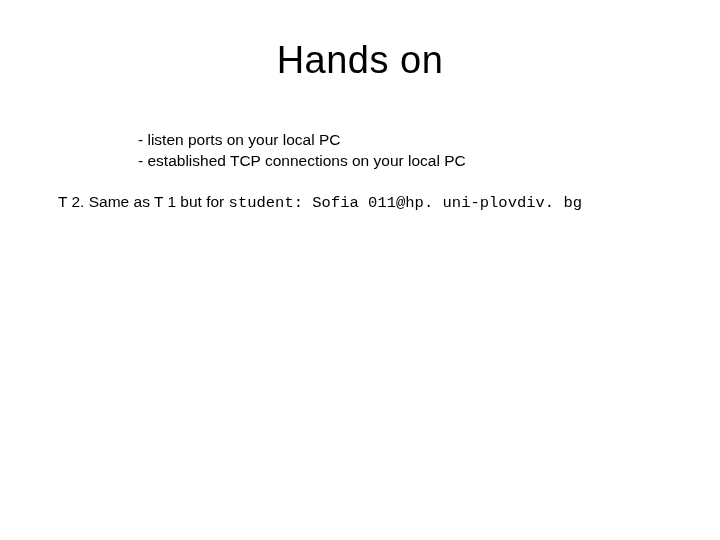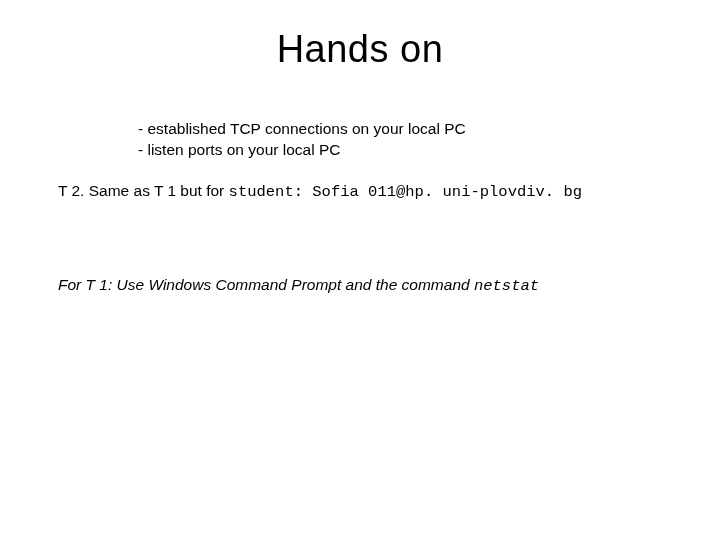--- a/index.html
+++ b/index.html
@@ -1,45 +1,42 @@
 <!DOCTYPE html>
 <html><head>
 <meta charset="utf-8">
 <style>
   * { margin: 0; padding: 0; box-sizing: border-box; }
   html, body { width: 720px; height: 540px; background: #fff; font-family: Arial, Helvetica, sans-serif; color: #000; }
-  .slide { width: 720px; height: 480px; padding: 28px 58px 40px 58px; position: relative; }
+  .slide { width: 720px; height: 480px; padding: 39px 58px 40px 58px; position: relative; }
   .title { font-size: 38px; font-weight: 400; text-align: center; margin-bottom: 48px; letter-spacing: 0.5px; }
   .body { font-size: 15.5px; line-height: 1.35; }
   .task { margin-bottom: 20px; }
   .indent { padding-left: 80px; }
   .mono { font-family: Liberation Mono, monospace; }
   .help { margin-top: 72px; }
   .italic { font-style: italic; }
 </style>
 </head>
 <body>
 
 <div class="slide">
 
   <h1 class="title">Hands on</h1>
 
   <div class="body">
 
     <div class="task">
+      <div class="indent">- listen ports on your local PC</div>
       <div class="indent">- established TCP connections on your local PC</div>
-      <div class="indent">- listen ports on your local PC</div>
     </div>
 
     <div class="task">
       <span>T 2. Same as T 1 but for </span><span class="mono">student: Sofia 011@hp. uni-plovdiv. bg</span>
     </div>
 
 
     <div class="help">
-      <div class="italic">
-        <span>For T 1: Use Windows Command Prompt and the command </span><span class="mono">netstat</span>
-      </div>
     </div>
 
   </div>
 
 </div>
 
 </body></html>

